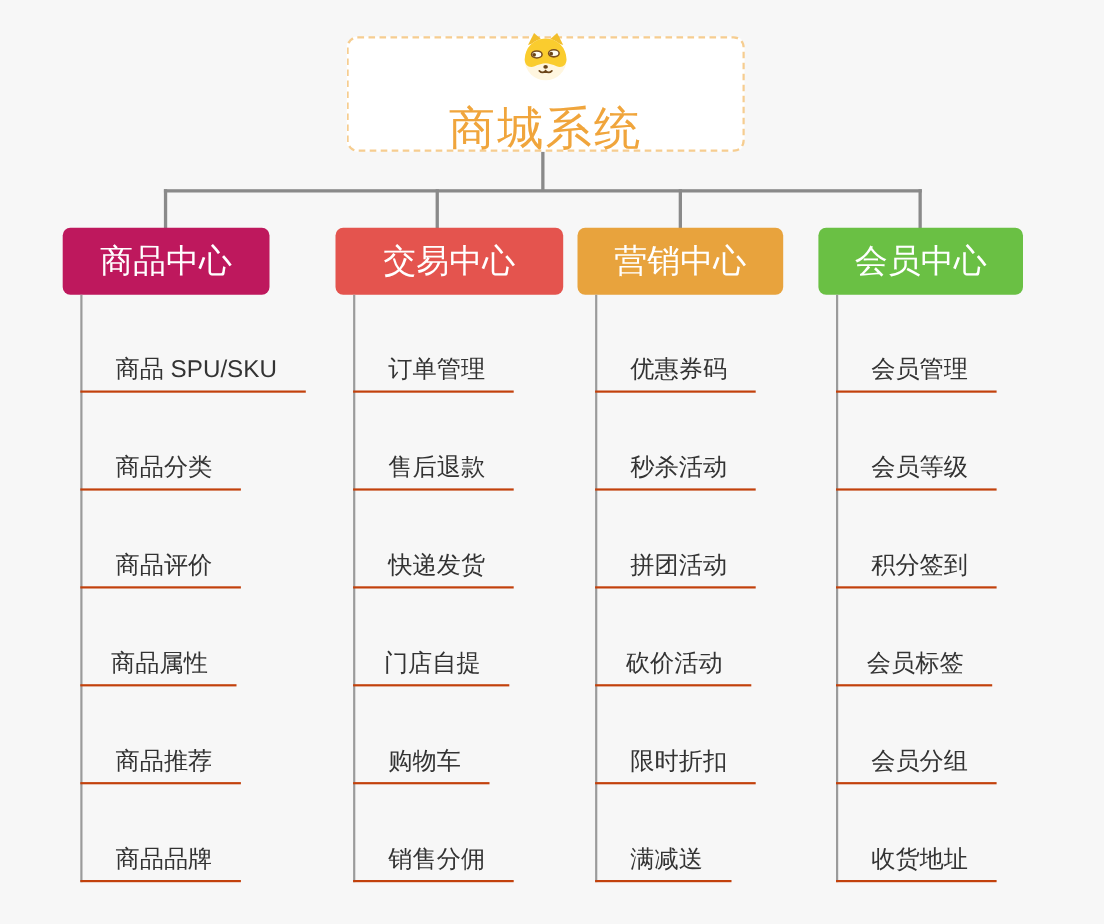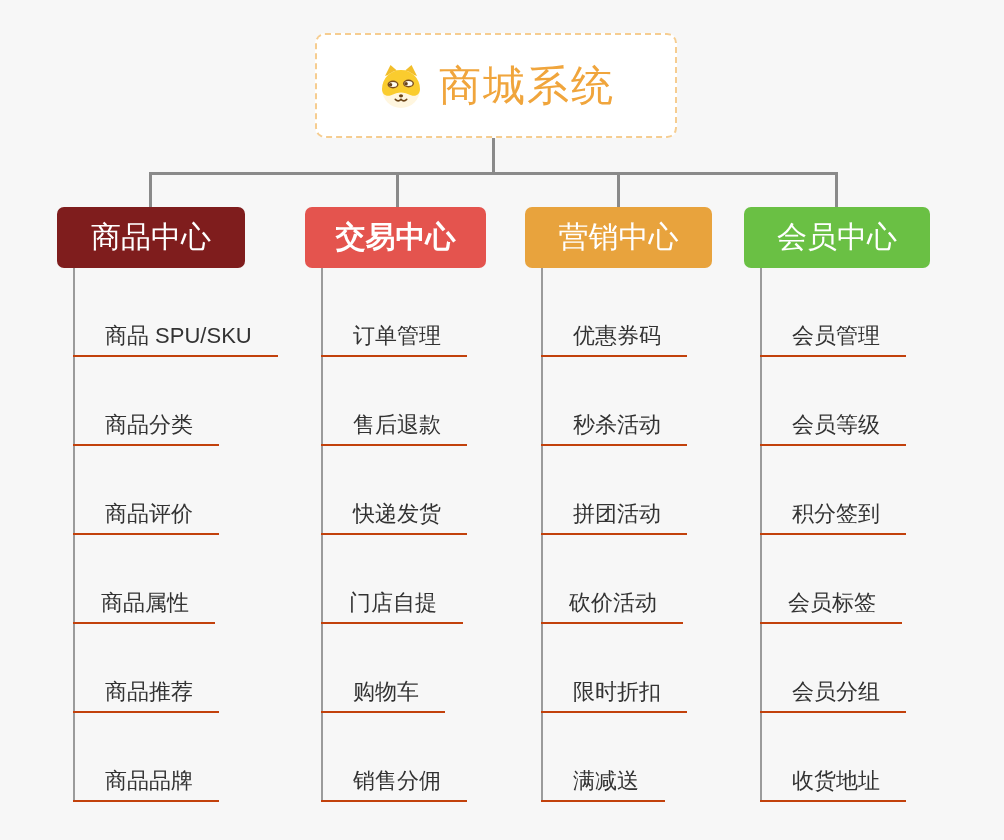--- a/index.html
+++ b/index.html
@@ -8,27 +8,27 @@
   
   .line{position:absolute;background:#8a8a8a;}
   .stem{left:492px;top:138px;width:3px;height:35px;}
   .hbar{left:149px;top:172px;width:689px;height:3px;}
   .drop{top:172px;width:3px;height:36px;}
   .drop1{left:149px;} .drop2{left:396px;} .drop3{left:617px;} .drop4{left:835px;}
 
   
   .root{position:absolute;left:315px;top:33px;width:362px;height:105px;background:#ffffff;
         border:2px dashed #f6cd90;border-radius:10px;box-sizing:border-box;
-        display:flex;align-items:center;justify-content:center;gap:14px;cursor:default;}
+        display:flex;align-items:center;justify-content:center;gap:14px;cursor:default;flex-direction:column;}
   .root-title{font-size:42px;font-weight:500;color:#f0a53c;letter-spacing:2px;white-space:nowrap;}
 
   
   .branch{position:absolute;top:207px;height:61px;border-radius:7px;display:flex;align-items:center;
           justify-content:center;color:#ffffff;font-size:30px;white-space:nowrap;}
-  .b1{left:57px;width:188px;} .b2{left:305px;width:181px;font-weight:bold;} .b3{left:525px;width:187px;} .b4{left:744px;width:186px;}
+  .b1{left:57px;width:188px;} .b2{left:305px;width:207px;} .b3{left:525px;width:187px;} .b4{left:744px;width:186px;}
 
   
   .col{position:absolute;top:268px;width:250px;height:534px;}
   .c1{left:73px;} .c2{left:321px;} .c3{left:541px;} .c4{left:760px;}
   .spine{position:absolute;left:0;top:0;width:2px;height:100%;background:#9b9b9b;}
   .leaf{position:absolute;left:0;padding:0 26px 5px 32px;border-bottom:2px solid #c2410c;
         font-size:22px;line-height:29px;color:#333333;white-space:nowrap;cursor:default;}
   .r1{top:53px;} .r2{top:142px;} .r3{top:231px;} .r4{top:320px;padding-left:28px;} .r5{top:409px;} .r6{top:498px;}
 </style>
 </head>
@@ -56,21 +56,21 @@
         </g>
         <circle cx="13.6" cy="22.8" r="1.7" fill="#6b4418"></circle>
         <circle cx="29.1" cy="21.8" r="1.7" fill="#6b4418"></circle>
         <ellipse cx="24" cy="33.8" rx="2.1" ry="1.6" fill="#6b4418"></ellipse>
         <path d="M18.3,37.4 q2.85,2.9 5.7,0 q2.85,2.9 5.7,0" stroke="#6b4418" stroke-width="1.6" fill="none" stroke-linecap="round"></path>
       </svg>
     </span>
     <span class="root-title">商城系统</span>
   </div>
 
-  <div class="branch b1" style="background-color: #7f1d1d;">
+  <div class="branch b1" style="background-color: #be185d;">
     <span>商品中心</span>
   </div>
   <div class="branch b2" style="background-color: rgb(228, 84, 78);">
     <span>交易中心</span>
   </div>
   <div class="branch b4" style="background-color: rgb(106, 192, 68);">
     <span>会员中心</span>
   </div>
   <div class="branch b3" style="background-color: rgb(232, 163, 61);">
     <span>营销中心</span>

